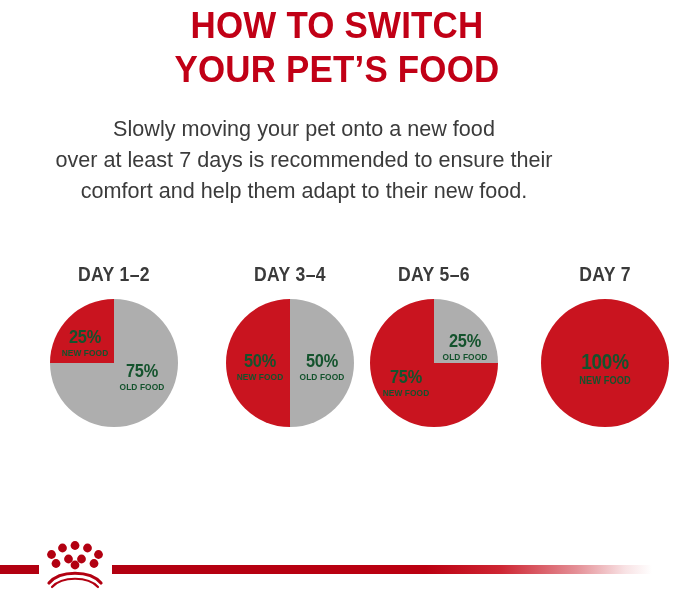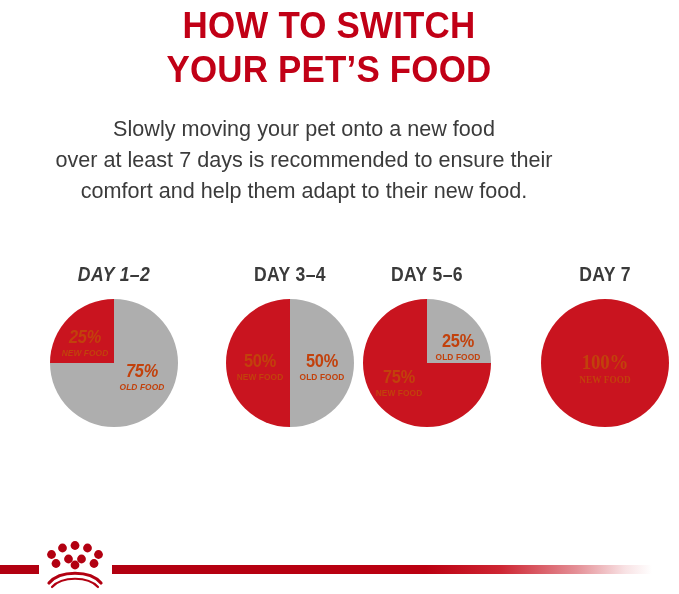--- a/index.html
+++ b/index.html
@@ -13,21 +13,21 @@
     position: relative;
     overflow: hidden;
     font-family: "Liberation Sans", "DejaVu Sans", sans-serif;
     color: #3a3a3a;
   }
 
   
   .title-block {
     position: absolute;
     top: 4px;
-    left: 4px;
+    left: 12px;
     width: 626px;
     text-align: center;
     padding-left: 12px;
   }
   .title-line {
     display: block;
     color: #C10016;
     font-weight: 700;
     font-size: 36px;
     line-height: 44px;
@@ -60,23 +60,23 @@
     width: 679px;
     height: 180px;
   }
   .pie-cell {
     position: absolute;
     top: 0;
     width: 170px;
     height: 180px;
     text-align: center;
   }
-  .pie-cell.c0 { left: 29px; font-style: italic; }
+  .pie-cell.c0 { left: 29px; }
   .pie-cell.c1 { left: 205px; }
-  .pie-cell.c2 { left: 342px; }
+  .pie-cell.c2 { left: 349px; }
   .pie-cell.c3 { left: 520px; }
 
   .day-label {
     font-size: 20px;
     font-weight: 700;
     color: #3a3a3a;
     letter-spacing: 0.4px;
     line-height: 24px;
     transform: scaleX(0.88);
     display: block;
@@ -92,21 +92,21 @@
   }
   .pie-wrap svg {
     display: block;
     width: 128px;
     height: 128px;
   }
 
   
   .slice-label {
     position: absolute;
-    color: #c2410c;
+    color: #14532d;
     text-align: center;
     line-height: 1;
     white-space: nowrap;
     pointer-events: none;
   }
   .slice-pct {
     display: block;
     font-size: 19px;
     font-weight: 700;
     letter-spacing: -0.2px;
@@ -125,21 +125,21 @@
   .slice-pct.big { font-size: 22px; line-height: 22px; }
   .slice-food.big { font-size: 10.5px; }
 
   
   .lbl-p0-new { left: 6px;  top: 28px;  width: 58px; }
   .lbl-p0-old { left: 62px; top: 62px;  width: 60px; }
   .lbl-p1-new { left: 4px;  top: 52px;  width: 60px; }
   .lbl-p1-old { left: 66px; top: 52px;  width: 60px; }
   .lbl-p2-old { left: 66px; top: 32px;  width: 58px; }
   .lbl-p2-new { left: 6px;  top: 68px;  width: 60px; }
-  .lbl-p3-new { left: 29px; top: 52px;  width: 70px; font-family: Liberation Serif, serif; }
+  .lbl-p3-new { left: 29px; top: 52px;  width: 70px; }
 
   
   .footer {
     position: absolute;
     left: 0;
     bottom: 0;
     width: 679px;
     height: 62px;
   }
   .bar-left {

